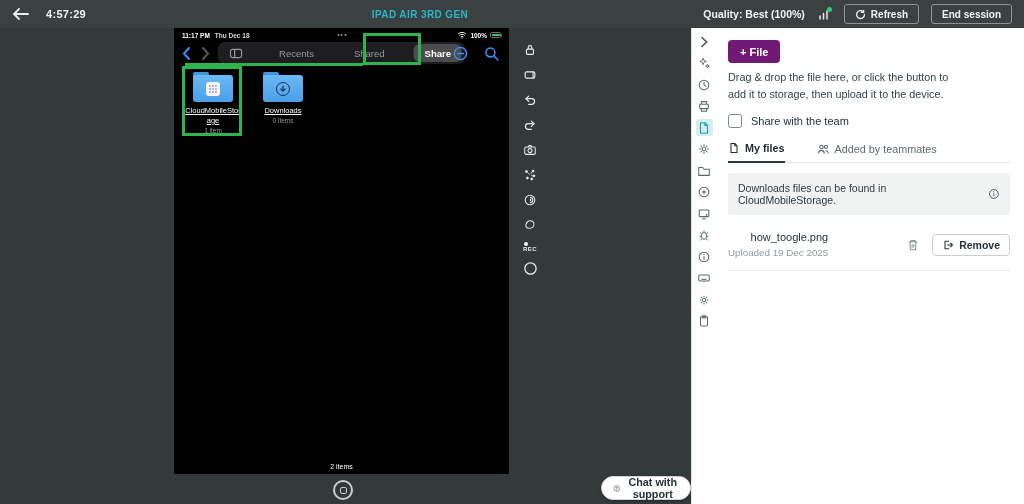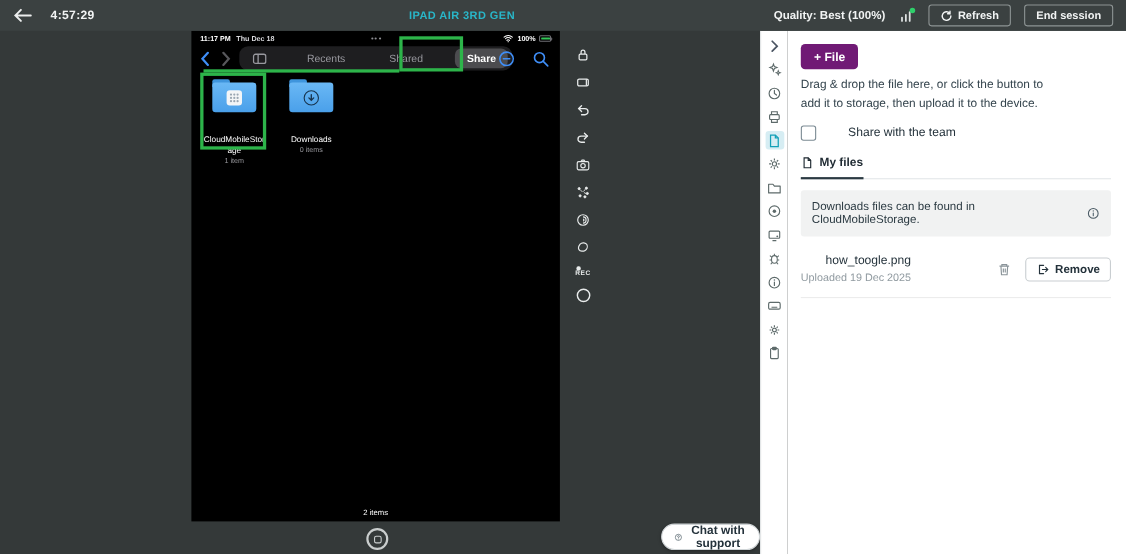--- a/index.html
+++ b/index.html
@@ -52,21 +52,21 @@
   .ficon { position:relative; width:40px; height:30px; }
   .ficon .tab { position:absolute; left:0; top:0; width:16px; height:6px; background:#3f95dd; border-radius:2px 2px 0 0; }
   .ficon .body { position:absolute; left:0; top:3px; width:40px; height:27px; border-radius:3px;
                  background:linear-gradient(#6ab8f5,#4aa0ea); }
   .badge-apps { position:absolute; left:13px; top:10px; width:14px; height:14px; background:#f3f5f7; border-radius:3px;
                 display:grid; grid-template-columns:repeat(3,2px); grid-template-rows:repeat(3,2px); gap:1.4px;
                 align-content:center; justify-content:center; }
   .badge-apps i { width:2px; height:2px; border-radius:50%; background:#9aa6b2; }
   .badge-dl { position:absolute; left:13px; top:10px; width:14px; height:14px; border:1.4px solid #17334d;
               border-radius:50%; display:flex; align-items:center; justify-content:center; }
-  .fname { margin-top:20px; color:#fff; font-size:7.5px; line-height:1.3; text-align:center; word-break:break-all; width:58px; }
+  .fname { margin-top:4px; color:#fff; font-size:7.5px; line-height:1.3; text-align:center; word-break:break-all; width:58px;text-decoration:underline; }
   .fcount { margin-top:1px; color:#98989d; font-size:6.5px; }
   .screen-footer { position:absolute; bottom:4px; left:0; width:100%; text-align:center;
                    color:#fff; font-size:7px; }
 
   
   .anno { position:absolute; border:3px solid #2db44a; z-index:4; pointer-events:none; }
   .anno-line { position:absolute; height:3px; background:#2db44a; z-index:4; pointer-events:none; }
 
   .homebtn { position:absolute; left:333px; top:452px; width:20px; height:20px; border:2px solid #c9cdcd;
              border-radius:50%; cursor:pointer; }
@@ -91,21 +91,21 @@
   
   .panel { position:absolute; left:716px; top:28px; width:308px; height:476px; background:#fff;
            padding:12px 14px 0 12px; }
   .p-head { display:flex; justify-content:space-between; align-items:flex-start; }
   .p-title { font-size:14.5px; font-weight:bold; color:#1f2a32; }
   .file-btn { background:#701a75; color:#fff; border:none; border-radius:4px; height:23px; padding:0 12px;
               font-size:11px; font-weight:bold; cursor:pointer; }
   .p-desc { margin-top:6px; width:240px; font-size:10.8px; color:#33434c; line-height:1.55; }
   .share-row { margin-top:12px; display:flex; align-items:center; gap:9px; cursor:pointer; }
   .cbox { width:14px; height:14px; border:1.5px solid #7b8a93; border-radius:2.5px; background:#fff; }
-  .share-label { font-size:11px; color:#24323b;margin-left:20px; }
+  .share-label { font-size:11px; color:#24323b; }
   .tabs { margin-top:14px; display:flex; gap:32px; border-bottom:1px solid #e3e7e9; }
   .tab { display:flex; align-items:center; gap:5px; padding-bottom:7px; font-size:10.8px;
          color:#5c6b74; cursor:pointer; }
   .tab.active { color:#1f2a32; font-weight:bold; border-bottom:2px solid #2b3a42; margin-bottom:-1px; }
   .banner { margin-top:10px; background:#f1f2f2; border-radius:3px; padding:9px 10px; display:flex;
             align-items:center; gap:6px; font-size:10.5px; color:#2b3a42; }
   .filerow { margin-top:4px; padding:12px 0; display:flex; justify-content:space-between; align-items:center;
              border-bottom:1px solid #ececec; }
   .f-name { font-size:11px; color:#24323b; font-weight:normal;text-align:right; }
   .f-sub { margin-top:4px; font-size:9.8px; color:#909aa0; }
@@ -428,20 +428,29 @@
       <span class="share-label">Share with the team</span>
     </div>
 
     <div class="tabs">
       <span class="tab active">
         <svg width="12" height="12" viewBox="0 0 16 16" fill="none" stroke="#1f2a32" stroke-width="1.4">
             <path d="M4 2h5l3 3v9H4z"></path>
             <path d="M9 2v3h3"></path>
           </svg>
         <span>My files</span>
+      </span>
+      <span class="tab">
+        <svg width="13" height="12" viewBox="0 0 16 14" fill="none" stroke="#5c6b74" stroke-width="1.3">
+            <circle cx="5.5" cy="4.5" r="2.2"></circle>
+            <path d="M2 12.5c0-2.2 1.6-3.8 3.5-3.8S9 10.3 9 12.5"></path>
+            <circle cx="11" cy="4.5" r="2"></circle>
+            <path d="M10.5 8.8c1.9.3 3.3 1.9 3.3 3.7"></path>
+          </svg>
+        <span>Added by teammates</span>
       </span>
     </div>
 
     <div class="banner">
       <span>Downloads files can be found in CloudMobileStorage.</span>
       <svg width="12" height="12" viewBox="0 0 16 16" fill="none" stroke="#4a5a64" stroke-width="1.3">
           <circle cx="8" cy="8" r="6"></circle>
           <path d="M8 7.4v3.4" stroke-linecap="round"></path>
           <circle cx="8" cy="5" r=".8" fill="#4a5a64" stroke="none"></circle>
         </svg>

